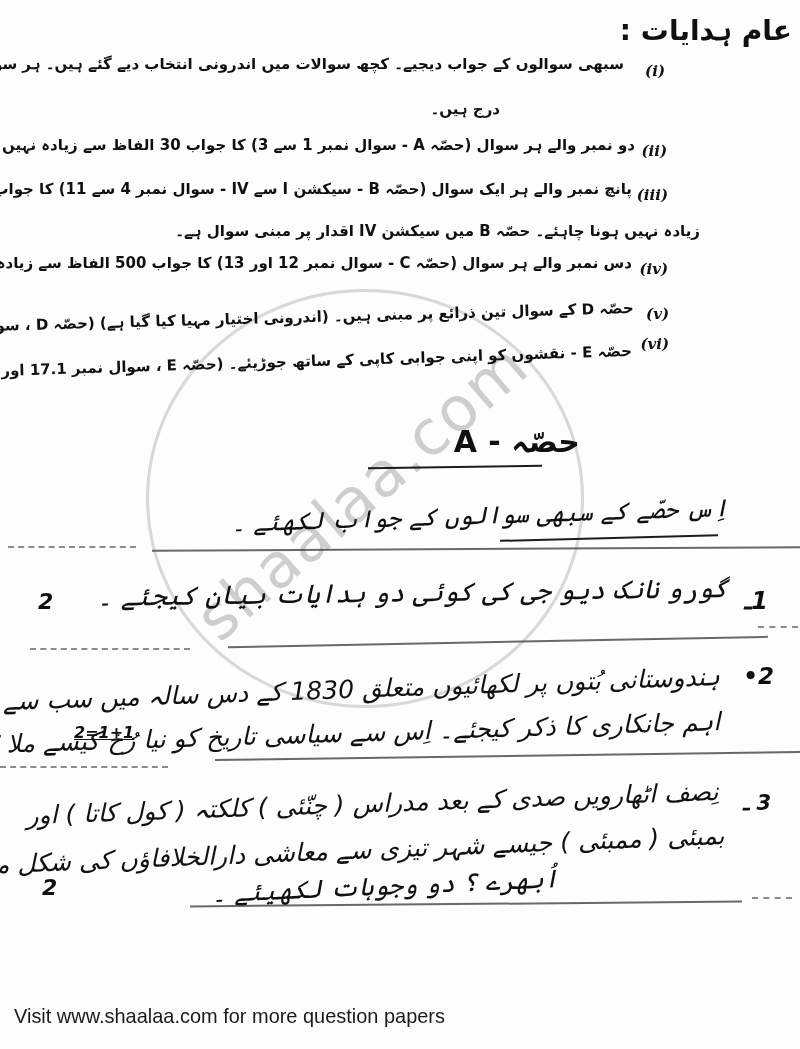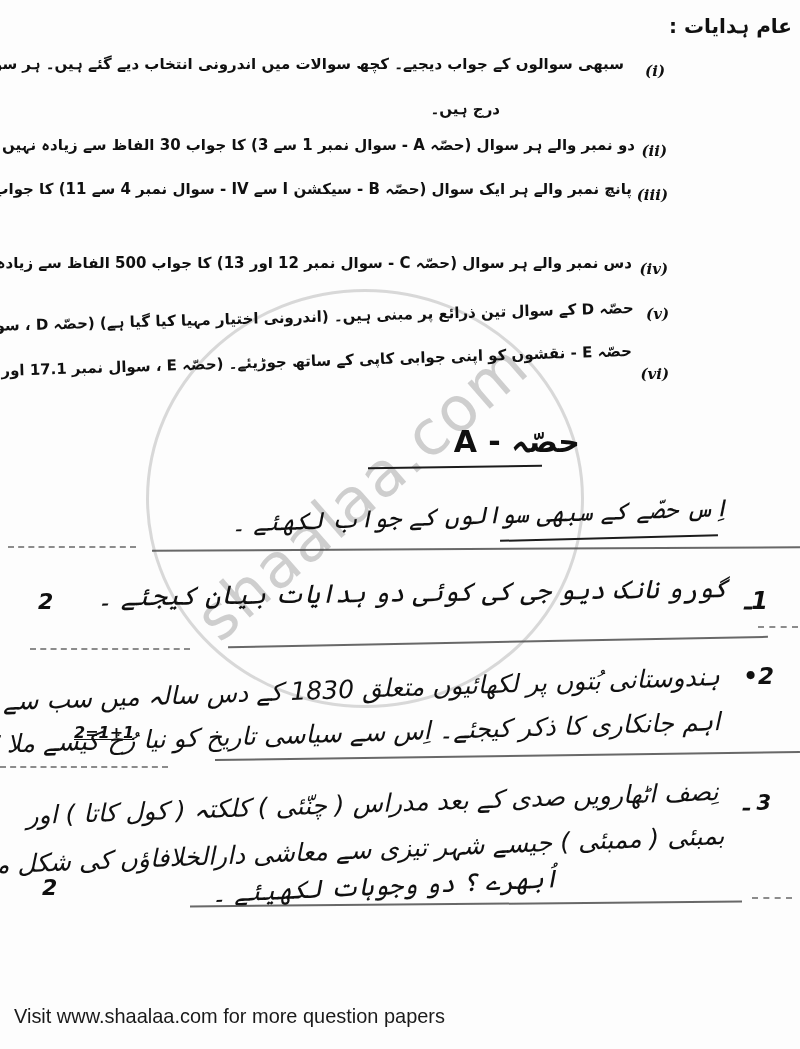--- a/index.html
+++ b/index.html
@@ -50,39 +50,40 @@
   .ror{transform-origin:right center;}
 </style>
 </head>
 <body>
 
 <div class="page">
 
   <div class="wm-circle"></div>
   <div class="wm-text">shaalaa.com</div>
 
-  <div class="urdu printed" style="top:14px;right:8px;font-size:20px;">عام ہدایات :</div>
+  <div class="urdu printed" style="top:14px;right:8px;font-size:28px;">عام ہدایات :</div>
 
   <div class="marker" style="top:62px;right:135px;">(i)</div>
   <div class="urdu printed" style="top:55px;right:176px;">سبھی سوالوں کے جواب دیجیے۔ کچھ سوالات میں اندرونی انتخاب دیے گئے ہیں۔ ہر سوال کے نمبر اُس کے سامنے</div>
   <div class="urdu printed" style="top:100px;right:300px;">درج ہیں۔</div>
 
   <div class="marker" style="top:142px;right:133px;">(ii)</div>
   <div class="urdu printed" style="top:136px;right:165px;">دو نمبر والے ہر سوال (حصّہ A - سوال نمبر 1 سے 3) کا جواب 30 الفاظ سے زیادہ نہیں ہونا چاہئے ۔</div>
 
   <div class="marker" style="top:186px;right:132px;">(iii)</div>
   <div class="urdu printed" style="top:180px;right:168px;">پانچ نمبر والے ہر ایک سوال (حصّہ B - سیکشن I سے IV - سوال نمبر 4 سے 11) کا جواب 100 الفاظ سے</div>
+  <div class="urdu printed" style="top:222px;right:100px;">زیادہ نہیں ہونا چاہئے۔ حصّہ B میں سیکشن IV اقدار پر مبنی سوال ہے۔</div>
 
   <div class="marker" style="top:260px;right:132px;text-align:right;">(iv)</div>
   <div class="urdu printed" style="top:254px;right:168px;">دس نمبر والے ہر سوال (حصّہ C - سوال نمبر 12 اور 13) کا جواب 500 الفاظ سے زیادہ نہیں ہونا چاہئے ۔</div>
 
   <div class="marker" style="top:305px;right:131px;">(v)</div>
   <div class="urdu printed ror" style="top:299px;right:166px;transform:rotate(-1.6deg);">حصّہ D کے سوال تین ذرائع پر مبنی ہیں۔ (اندرونی اختیار مہیا کیا گیا ہے) (حصّہ D ، سوال 16,15,14)</div>
 
-  <div class="marker" style="top:365px;right:131px;margin-left:39px;">(vi)</div>
+  <div class="marker" style="top:335px;right:131px;margin-left:39px;">(vi)</div>
   <div class="urdu printed ror" style="top:342px;right:168px;transform:rotate(-1.8deg);">حصّہ E - نقشوں کو اپنی جوابی کاپی کے ساتھ جوڑیئے۔ (حصّہ E ، سوال نمبر 17.1 اور 17.2)</div>
 
   <div class="urdu sec-title" style="top:424px;right:220px;">حصّہ - A</div>
   <div class="rule" style="left:368px;top:466px;width:174px;transform:rotate(-0.8deg);"></div>
 
   <div class="urdu hand ror" style="top:494px;right:72px;font-size:24px;transform:rotate(-1.8deg);">اِس حصّے کے سبھی سوالوں کے جواب لکھئے ۔</div>
   <div class="rule" style="left:500px;top:537px;width:218px;transform:rotate(-1.5deg);"></div>
 
   <div class="scandash" style="left:8px;top:546px;width:128px;"></div>
   <div class="scanline" style="left:152px;top:548px;width:648px;transform:rotate(-0.3deg);"></div>

